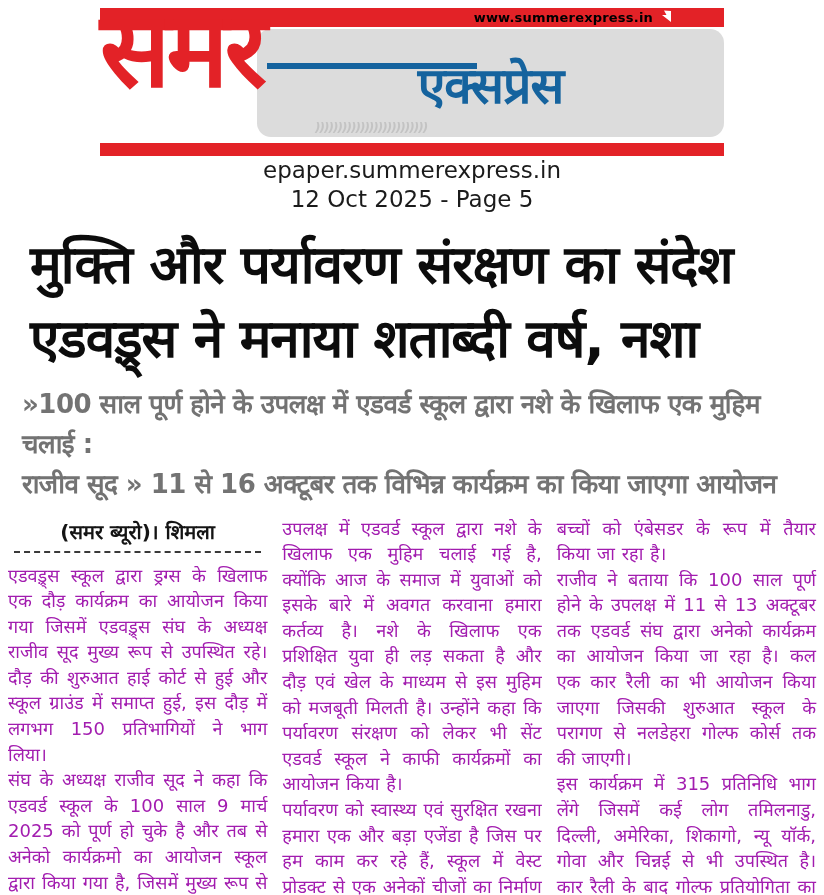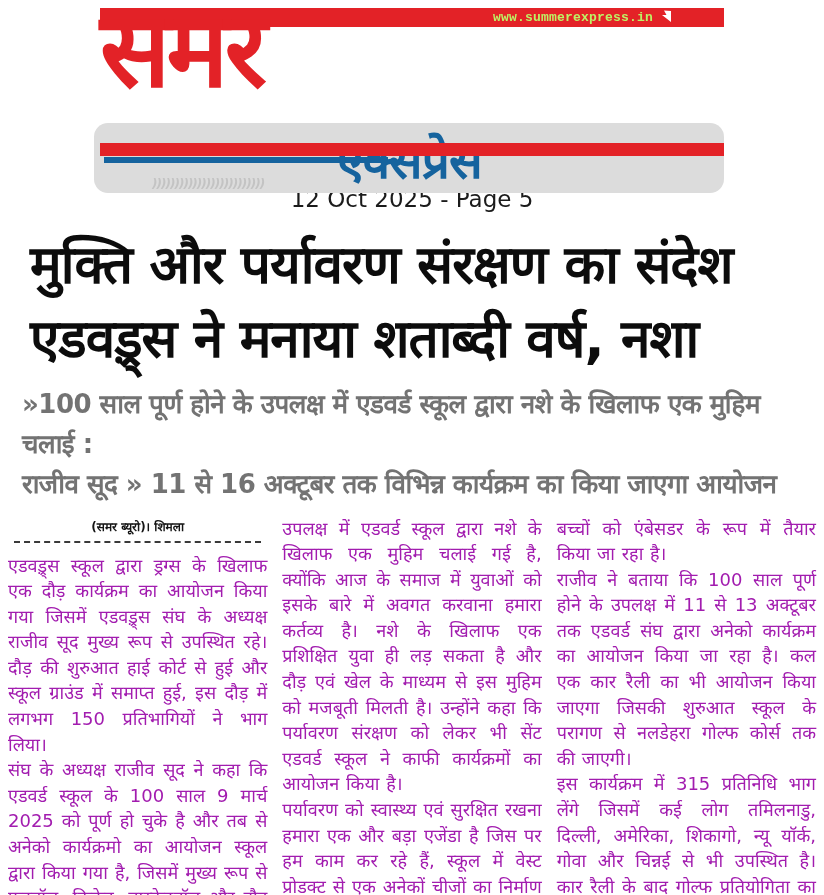--- a/index.html
+++ b/index.html
@@ -18,24 +18,24 @@
     height: 148px;
   }
   .masthead-strip {
     position: absolute; top: 0; left: 0; right: 0;
     height: 19px;
     background: var(--red);
     display: flex; align-items: center; justify-content: flex-end;
     padding-right: 52px;
   }
   .masthead-url {
-    color: #bef264; font-weight: bold; font-size: 13px; letter-spacing: 0.2px; font-family: Liberation Mono, monospace;
+    color: #000000; font-weight: bold; font-size: 13px; letter-spacing: 0.2px;
   }
   .cursor-icon { margin-left: 8px; display: inline-block; }
-  .logo-row { position: relative; display: flex; height: 128px; flex-direction: column; }
+  .logo-row { position: relative; display: flex; height: 128px; }
   .logo-samar {
     font-size: 104px; font-weight: bold; color: var(--red);
     line-height: 1.0; margin-top: -10px; letter-spacing: -4px;
     white-space: nowrap; z-index: 2;
   }
   .express-box {
     position: relative;
     margin-top: 21px; margin-left: -6px;
     flex: 1; height: 108px;
     background: #dcdcdc;
@@ -76,21 +76,21 @@
     font-size: 26px; font-weight: bold; color: #737373;
     line-height: 40px; letter-spacing: -0.5px;
   }
   
   .columns {
     display: flex; gap: 15px;
     padding: 12px 8px 0 8px;
   }
   .col { flex: 1; min-width: 0; }
   .dateline {
-    text-align: center; font-weight: bold; font-size: 12px; color: #141414;
+    text-align: center; font-weight: bold; font-size: 20px; color: #141414;
     margin: 2px 0 6px 0;
   }
   .dashed-rule {
     border: none; border-top: 2.5px dashed #3a3a3a;
     margin: 4px 6px 10px 6px;
   }
   .col p {
     text-align: justify;
     font-size: 18px; line-height: 25.6px; color: #a21caf;
     word-spacing: 1px;

